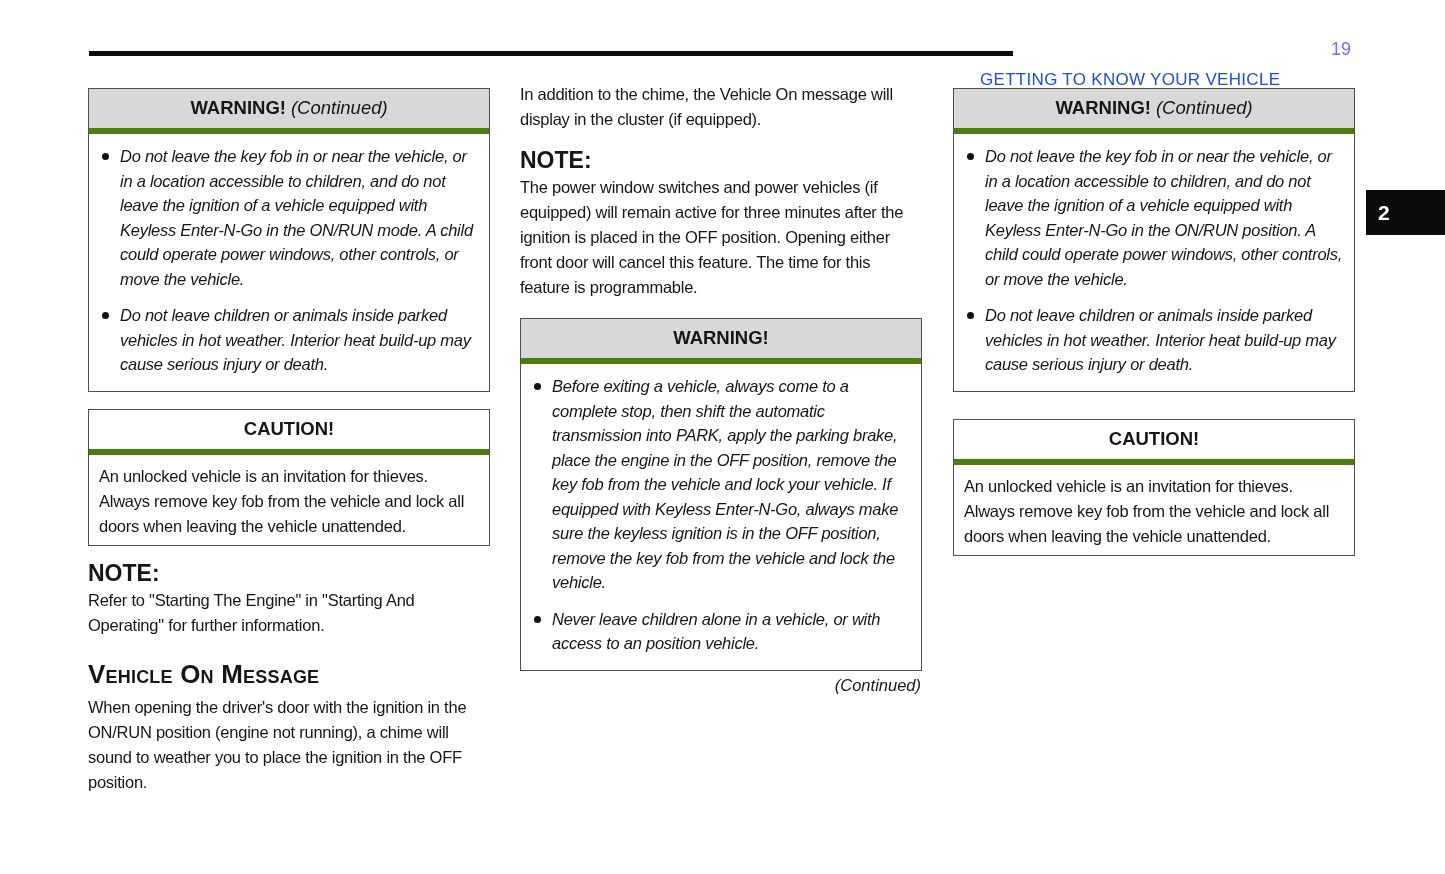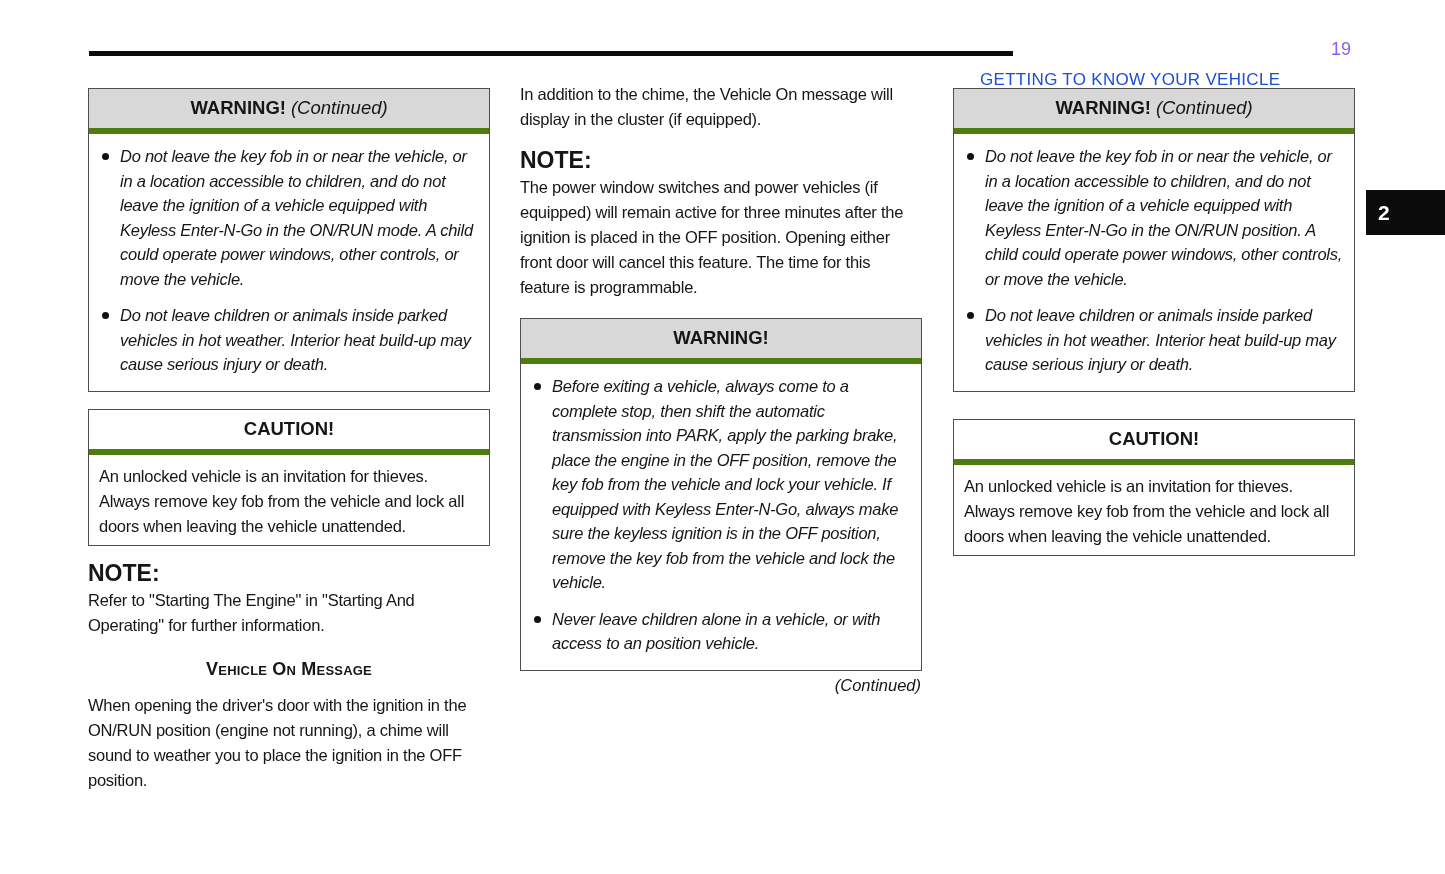--- a/index.html
+++ b/index.html
@@ -66,22 +66,22 @@
     font-size:16.5px; line-height:25px; letter-spacing:-0.25px;
   }
 
   
   .paragraph {
     font-size:16.5px; line-height:25px; letter-spacing:-0.25px;
   }
   .note-label { font-weight:bold; font-size:23px; margin-bottom:1px; }
   .note-text  { font-size:16.5px; line-height:25px; letter-spacing:-0.25px; }
   .section-heading {
-    font-variant:small-caps; font-weight:bold; font-size:18px;
-    margin:21px 0 13px; letter-spacing:0.2px;text-align:center;
+    font-variant:small-caps; font-weight:bold; font-size:26px;
+    margin:21px 0 5px; letter-spacing:0.2px;
   }
   .continued-marker {
     text-align:right; font-style:italic; font-size:16.5px;
     margin-top:5px; padding-right:1px;
   }
 
   
   #col1 .box.warning  { margin-bottom:17px; }
   #col1 .box.caution  { margin-bottom:14px; }
   #col1 .note-block   { margin-bottom:6px; }

